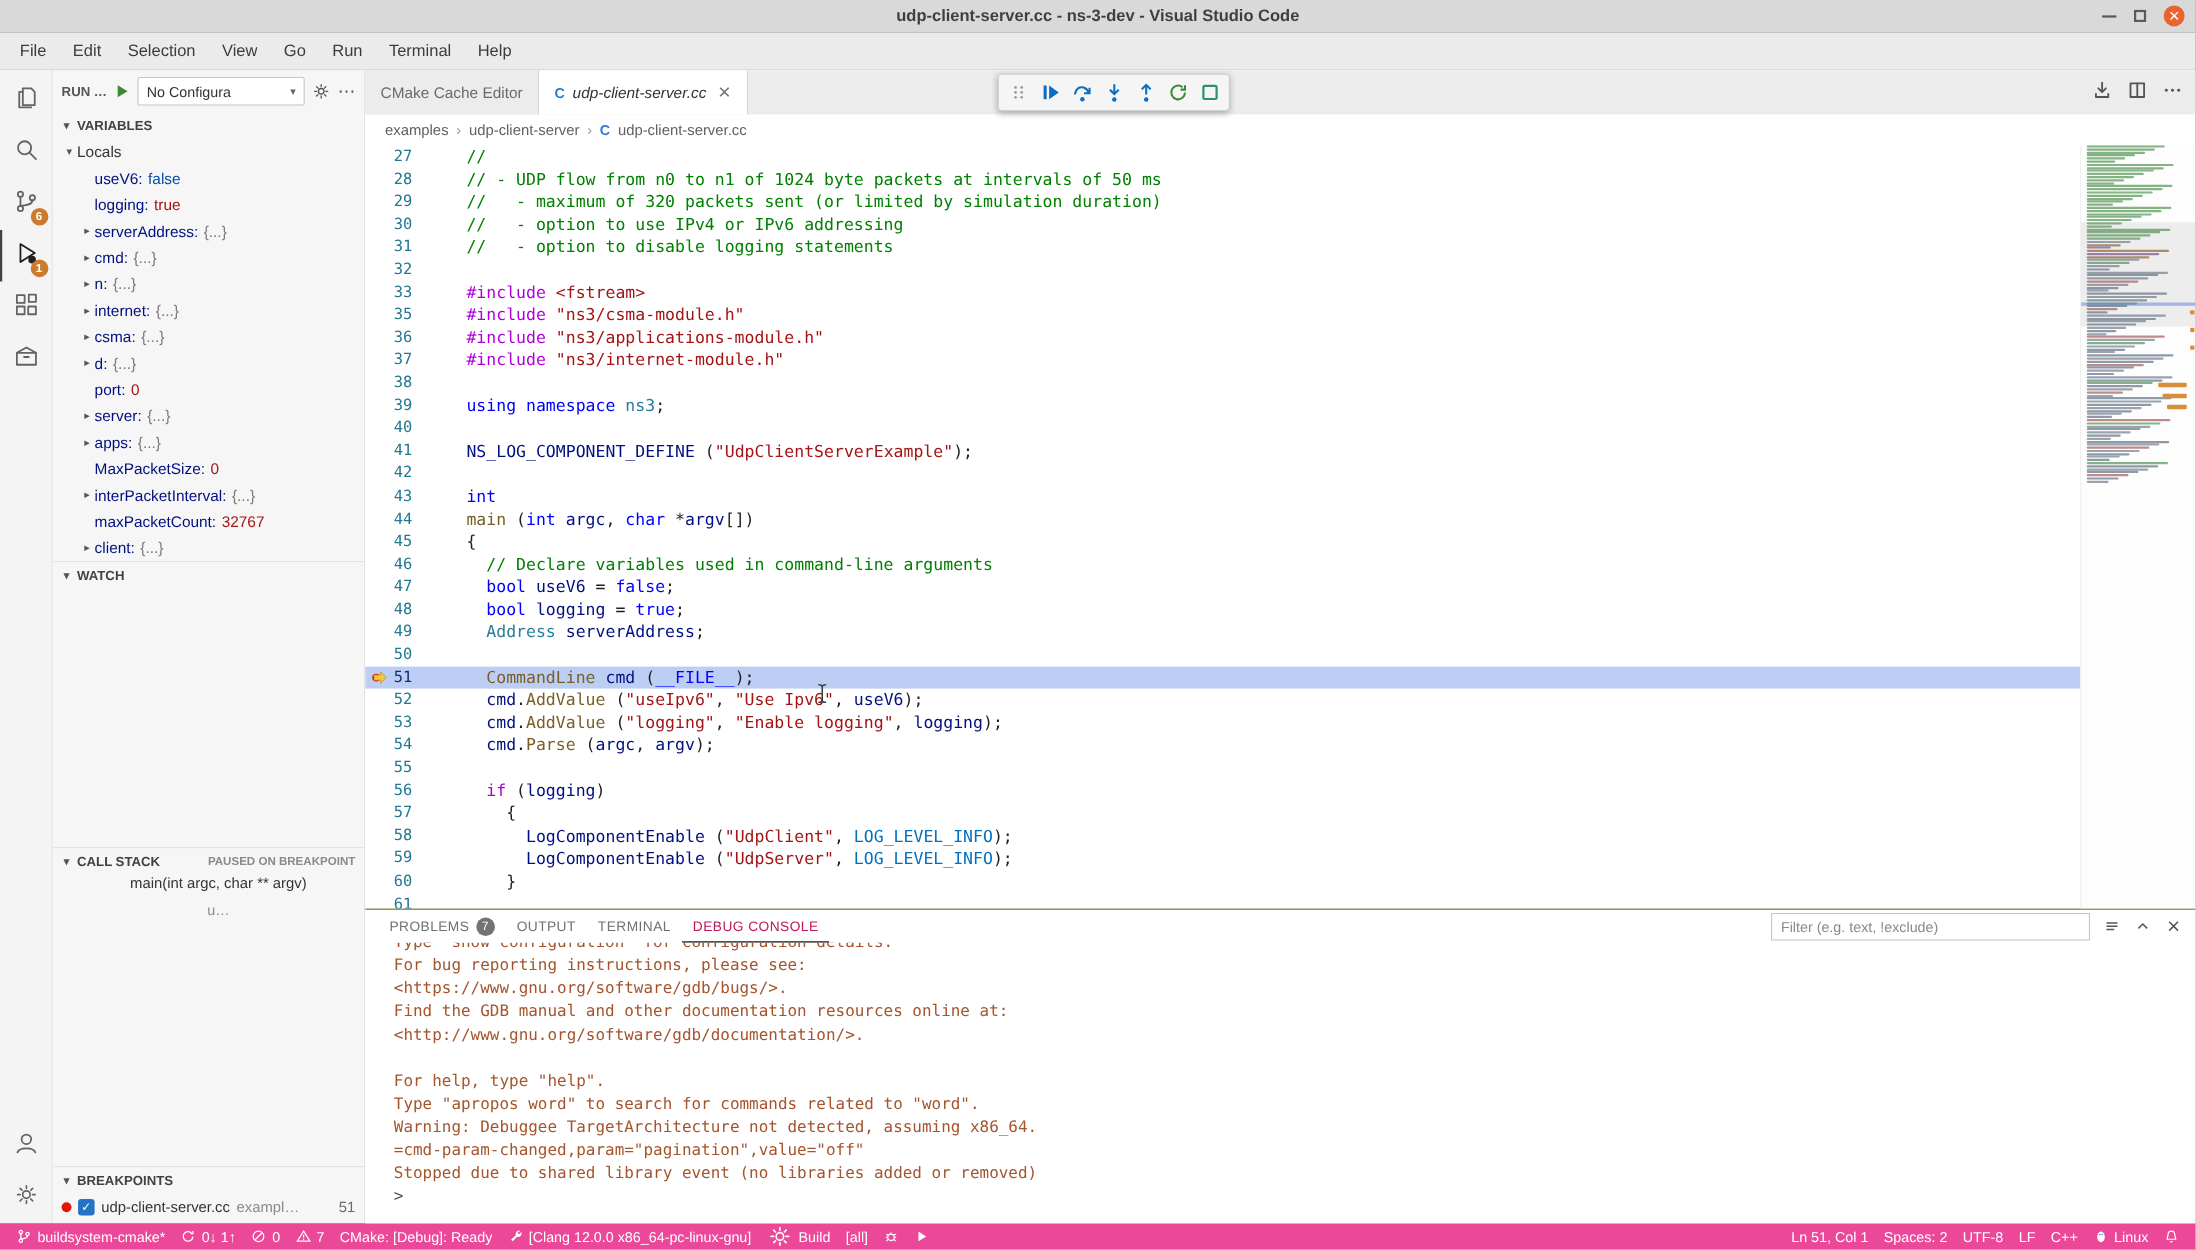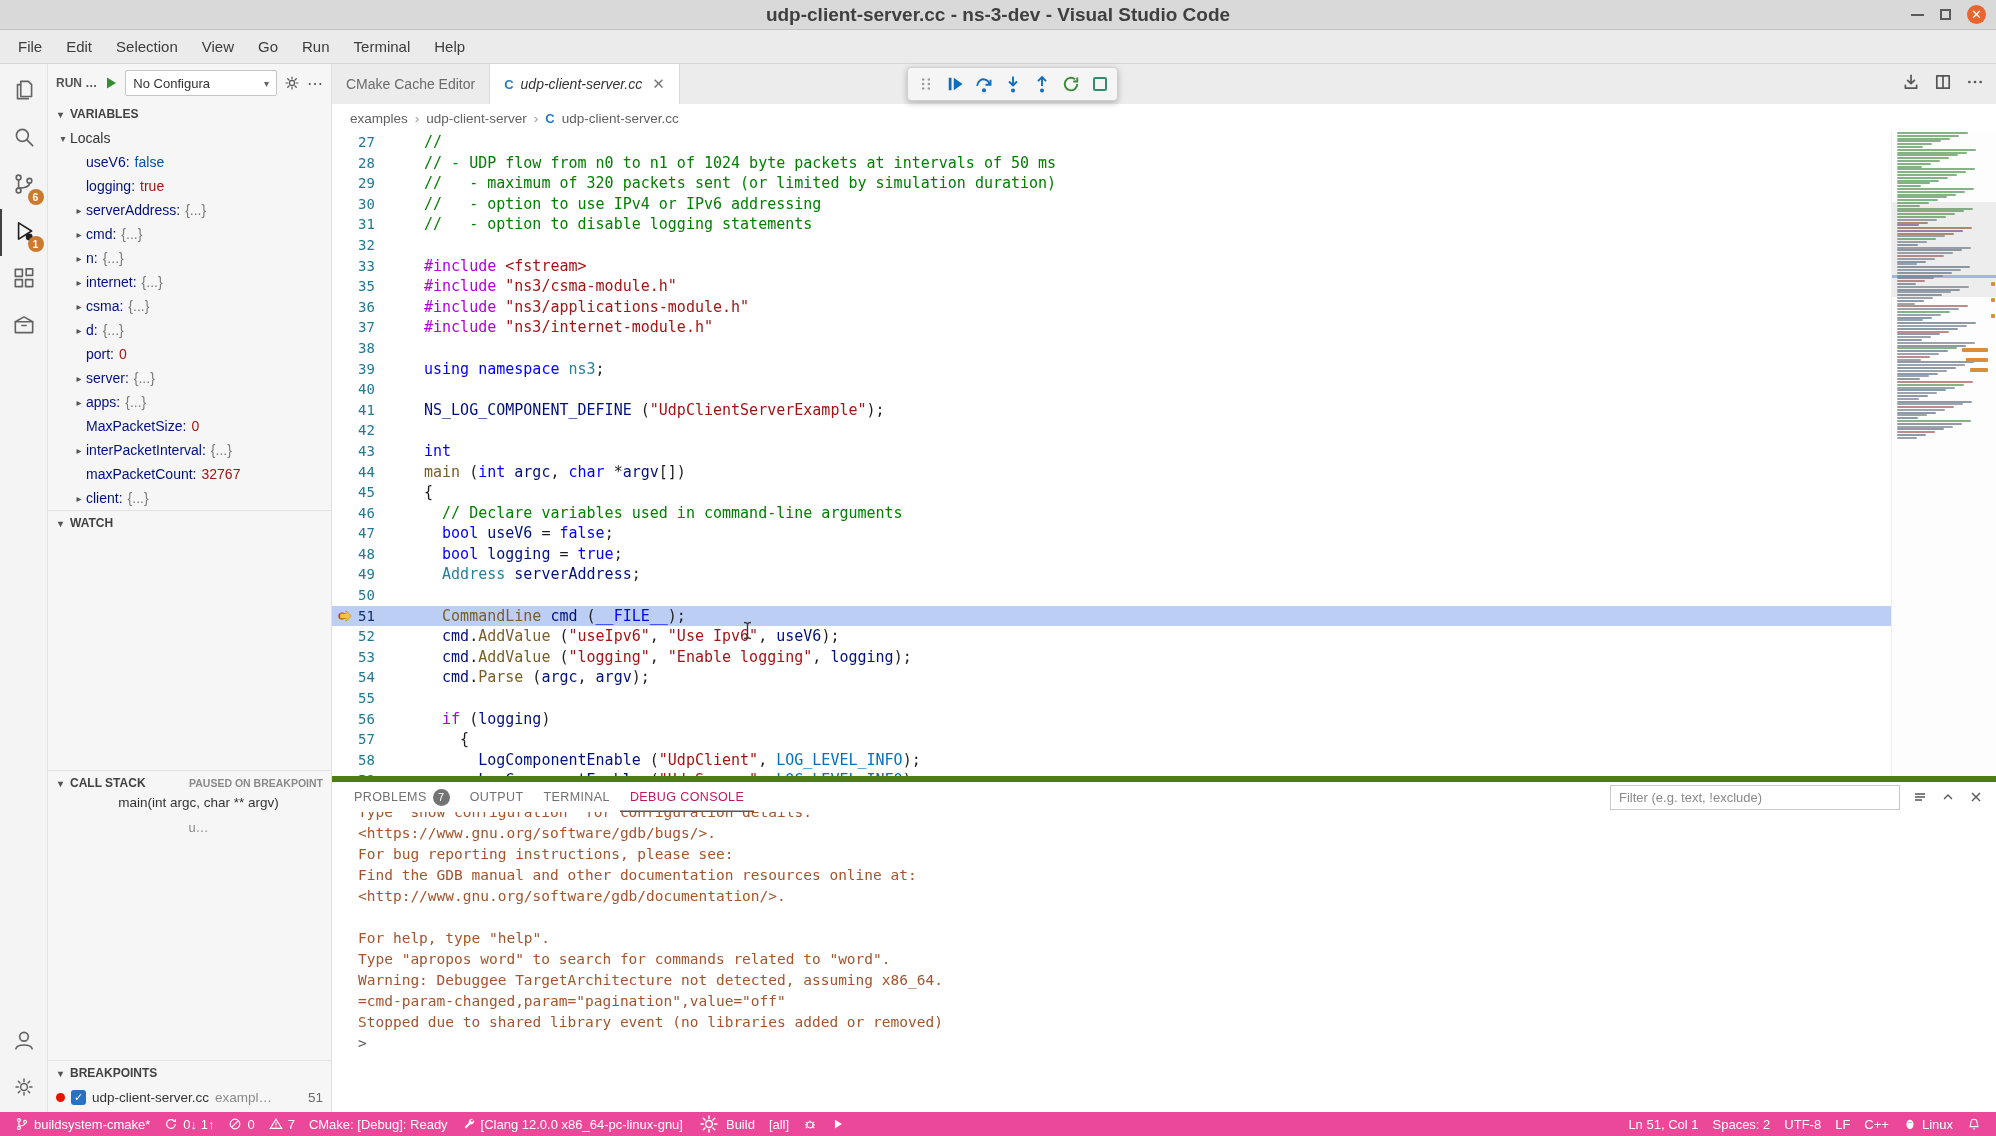--- a/index.html
+++ b/index.html
@@ -3,21 +3,21 @@
 <meta charset="utf-8">
 <style>
   html,body{margin:0;padding:0;background:#888;}
   *{box-sizing:border-box;}
   .app{width:1996px;height:1136px;display:flex;flex-direction:column;background:#fff;
        font-family:"Liberation Sans",sans-serif;position:relative;overflow:hidden;}
 
   
   .titlebar{height:30px;flex:0 0 auto;background:#d9d9d9;border-bottom:1px solid #c3c3c3;
             display:flex;align-items:center;justify-content:center;position:relative;}
-  .title{font-size:19px;font-weight:700;color:#3f3f3f;}
+  .title{font-size:15px;font-weight:700;color:#3f3f3f;}
   .wincontrols{position:absolute;right:10px;top:0;height:100%;display:flex;align-items:center;gap:16px;}
   .wc-min{width:13px;height:2px;background:#5a5a5a;}
   .wc-max{width:11px;height:11px;border:2px solid #5a5a5a;}
   .wc-close{width:19px;height:19px;border-radius:50%;background:#e9642e;color:#fff;display:flex;
             align-items:center;justify-content:center;font-size:13px;line-height:1;}
 
   
   .menubar{height:34px;flex:0 0 auto;background:#ebebeb;border-bottom:1px solid #d6d6d6;
            display:flex;align-items:center;padding-left:6px;}
   .menuitem{padding:0 12px;font-size:15px;color:#3c3c3c;height:100%;display:flex;align-items:center;}
@@ -111,21 +111,21 @@
 
   .minimap{position:absolute;top:0;right:0;bottom:0;width:105px;background:#fdfdfd;border-left:1px solid #efefef;}
   .mm-bar{height:2px;margin:0 0 0.8px 5px;border-radius:1px;}
   .mm-slider{position:absolute;left:0;right:0;background:rgba(120,120,120,.12);}
   .mm-cursorline{position:absolute;left:0;right:0;height:3px;background:rgba(90,125,220,.5);}
   .mm-tick{position:absolute;border-radius:1px;background:#d98e39;}
 
   .mouse-ibeam{position:absolute;color:#3a3a3a;z-index:8;}
 
   
-  .panel{height:336px;flex:0 0 auto;border-top:6px solid #4d7c0f;display:flex;flex-direction:column;background:#fff;}
+  .panel{height:286px;flex:0 0 auto;border-top:1px solid #4d7c0f;display:flex;flex-direction:column;background:#fff;}
   .panel-tabsbar{height:30px;flex:0 0 auto;display:flex;align-items:center;padding:0 12px;gap:2px;}
   .ptab{height:100%;display:flex;align-items:center;gap:6px;padding:0 10px;font-size:12.5px;
         letter-spacing:.4px;color:#717171;}
   .ptab.active{color:#be185d;box-shadow:inset 0 -1.5px 0 #555;}
   .ptab-badge{min-width:17px;height:17px;border-radius:9px;background:#737373;color:#fff;font-size:11px;
               display:flex;align-items:center;justify-content:center;padding:0 4px;}
   .panel-right{margin-left:auto;display:flex;align-items:center;gap:12px;color:#555;}
   .filter-input{width:290px;height:25px;border:1px solid #c8c8c8;background:#fff;font-size:13px;
                 padding:0 8px;color:#333;font-family:"Liberation Sans",sans-serif;}
   .filter-input::placeholder{color:#8a8a8a;}
@@ -662,22 +662,22 @@
             </span>
             <span class="panel-icon">
               <svg width="16" height="16" viewBox="0 0 16 16" stroke="currentColor" stroke-width="1.4" fill="none">
                   <path d="M4 4l8 8M12 4l-8 8"></path>
                 </svg>
             </span>
           </div>
         </div>
         <div class="console" id="console">
             <div class="clip">Type "show configuration" for configuration details.</div>
+            <div>For bug reporting instructions, please see:</div>
             <div>&lt;https://www.gnu.org/software/gdb/bugs/&gt;.</div>
-            <div>For bug reporting instructions, please see:</div>
             <div>Find the GDB manual and other documentation resources online at:</div>
             <div>    &lt;http://www.gnu.org/software/gdb/documentation/&gt;.</div>
             <div>&nbsp;</div>
             <div>For help, type "help".</div>
             <div>Type "apropos word" to search for commands related to "word".</div>
             <div>Warning: Debuggee TargetArchitecture not detected, assuming x86_64.</div>
             <div>=cmd-param-changed,param="pagination",value="off"</div>
             <div>Stopped due to shared library event (no libraries added or removed)</div>
             <div class="prompt-row">&gt;</div>
           </div>

